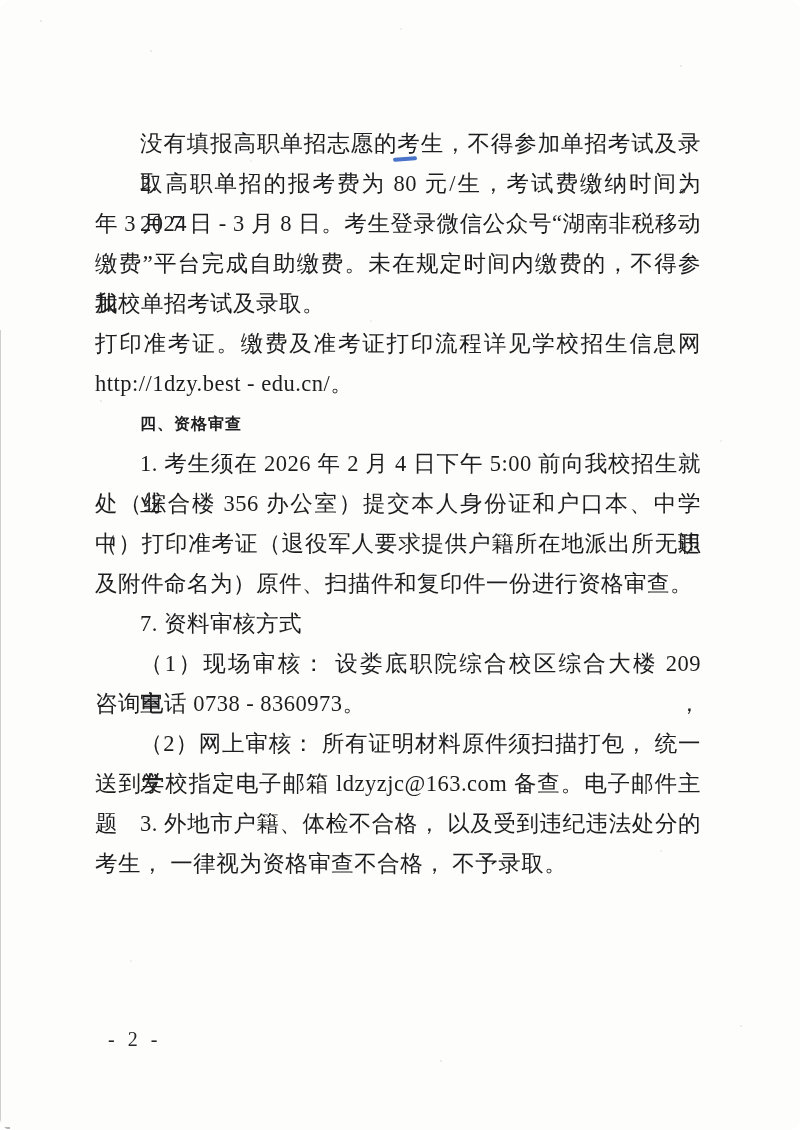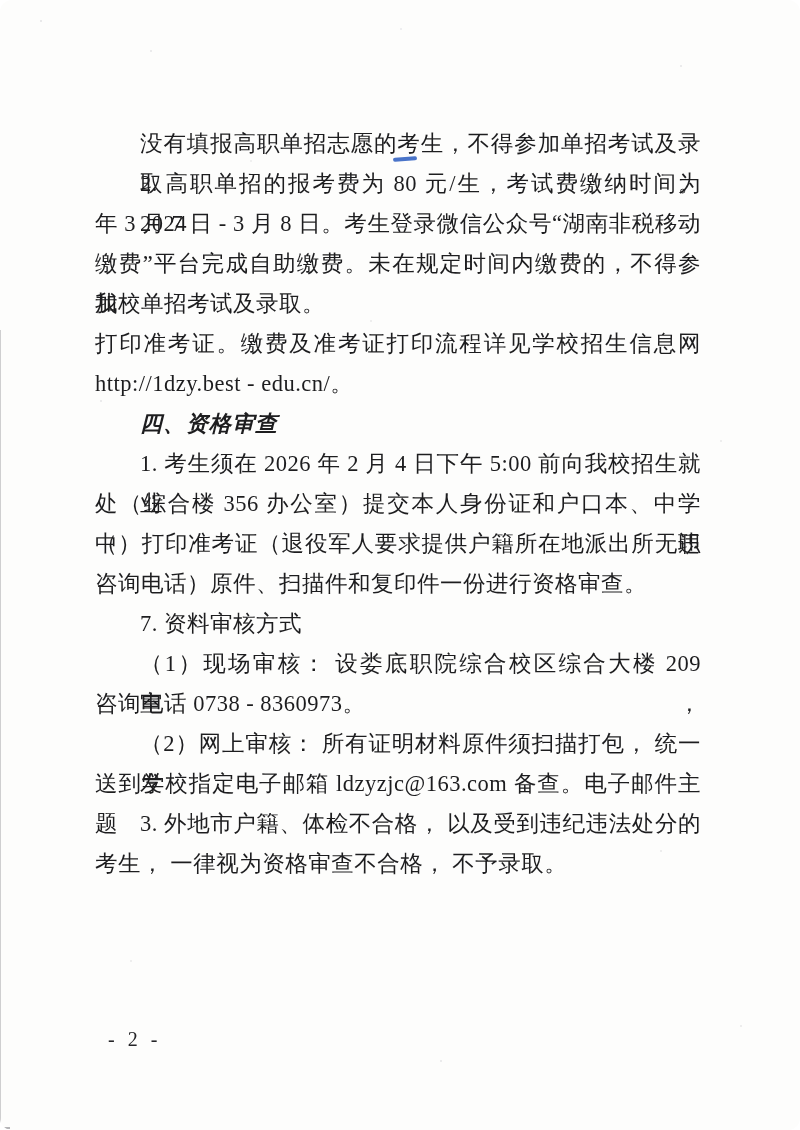--- a/index.html
+++ b/index.html
@@ -71,23 +71,22 @@
     white-space: normal;
     text-align: justify;
     text-align-last: justify;
     -moz-text-align-last: justify;
   }
   .ln.ind { padding-left: 45px; }
   .ln.ind.just { padding-left: 45px; width: 561px; }
   .ln.bold {
     font-weight: 700;
     font-family: "Liberation Sans", "DejaVu Sans", sans-serif;
-    font-size: 22px;
+    font-size: 16px;
     letter-spacing: 1px;
-    font-style: italic;
   }
   
   .blue-mark {
     position: absolute;
     left: 393px; top: 157px;
     width: 24px; height: 3.5px;
     border-radius: 2px;
     transform: rotate(-4deg);
   }
   .page-number {
@@ -112,21 +111,21 @@
       <div class="ln ind just">2. 高职单招的报考费为 80 元/生，考试费缴纳时间为 2024</div>
       <div class="ln just">年 3 月 7 日 - 3 月 8 日。考生登录微信公众号“湖南非税移动</div>
       <div class="ln just">缴费”平台完成自助缴费。未在规定时间内缴费的，不得参加</div>
       <div class="ln">我校单招考试及录取。</div>
       <div class="ln just">打印准考证。缴费及准考证打印流程详见学校招生信息网</div>
       <div class="ln">http://1dzy.best - edu.cn/。</div>
       <div class="ln ind bold">四、资格审查</div>
       <div class="ln ind just">1. 考生须在 2026 年 2 月 4 日下午 5:00 前向我校招生就业</div>
       <div class="ln just">处（综合楼 356 办公室）提交本人身份证和户口本、中学（职</div>
       <div class="ln just">中）打印准考证（退役军人要求提供户籍所在地派出所无违</div>
-      <div class="ln">咨询电话）原件、扫描件和复印件一份进行资格审查。</div>
+      <div class="ln">及附件命名为）原件、扫描件和复印件一份进行资格审查。</div>
       <div class="ln ind">7. 资料审核方式</div>
       <div class="ln ind just">（1）现场审核： 设娄底职院综合校区综合大楼 209 室，</div>
       <div class="ln">咨询电话 0738 - 8360973。</div>
       <div class="ln ind just">（2）网上审核： 所有证明材料原件须扫描打包， 统一发</div>
       <div class="ln just">送到学校指定电子邮箱 ldzyzjc@163.com 备查。电子邮件主题</div>
       <div class="ln ind just">3. 外地市户籍、体检不合格， 以及受到违纪违法处分的</div>
       <div class="ln">考生， 一律视为资格审查不合格， 不予录取。</div>
     </div>
 
   <div class="blue-mark" id="blue-mark" style="background: rgb(74, 116, 201);"></div>

